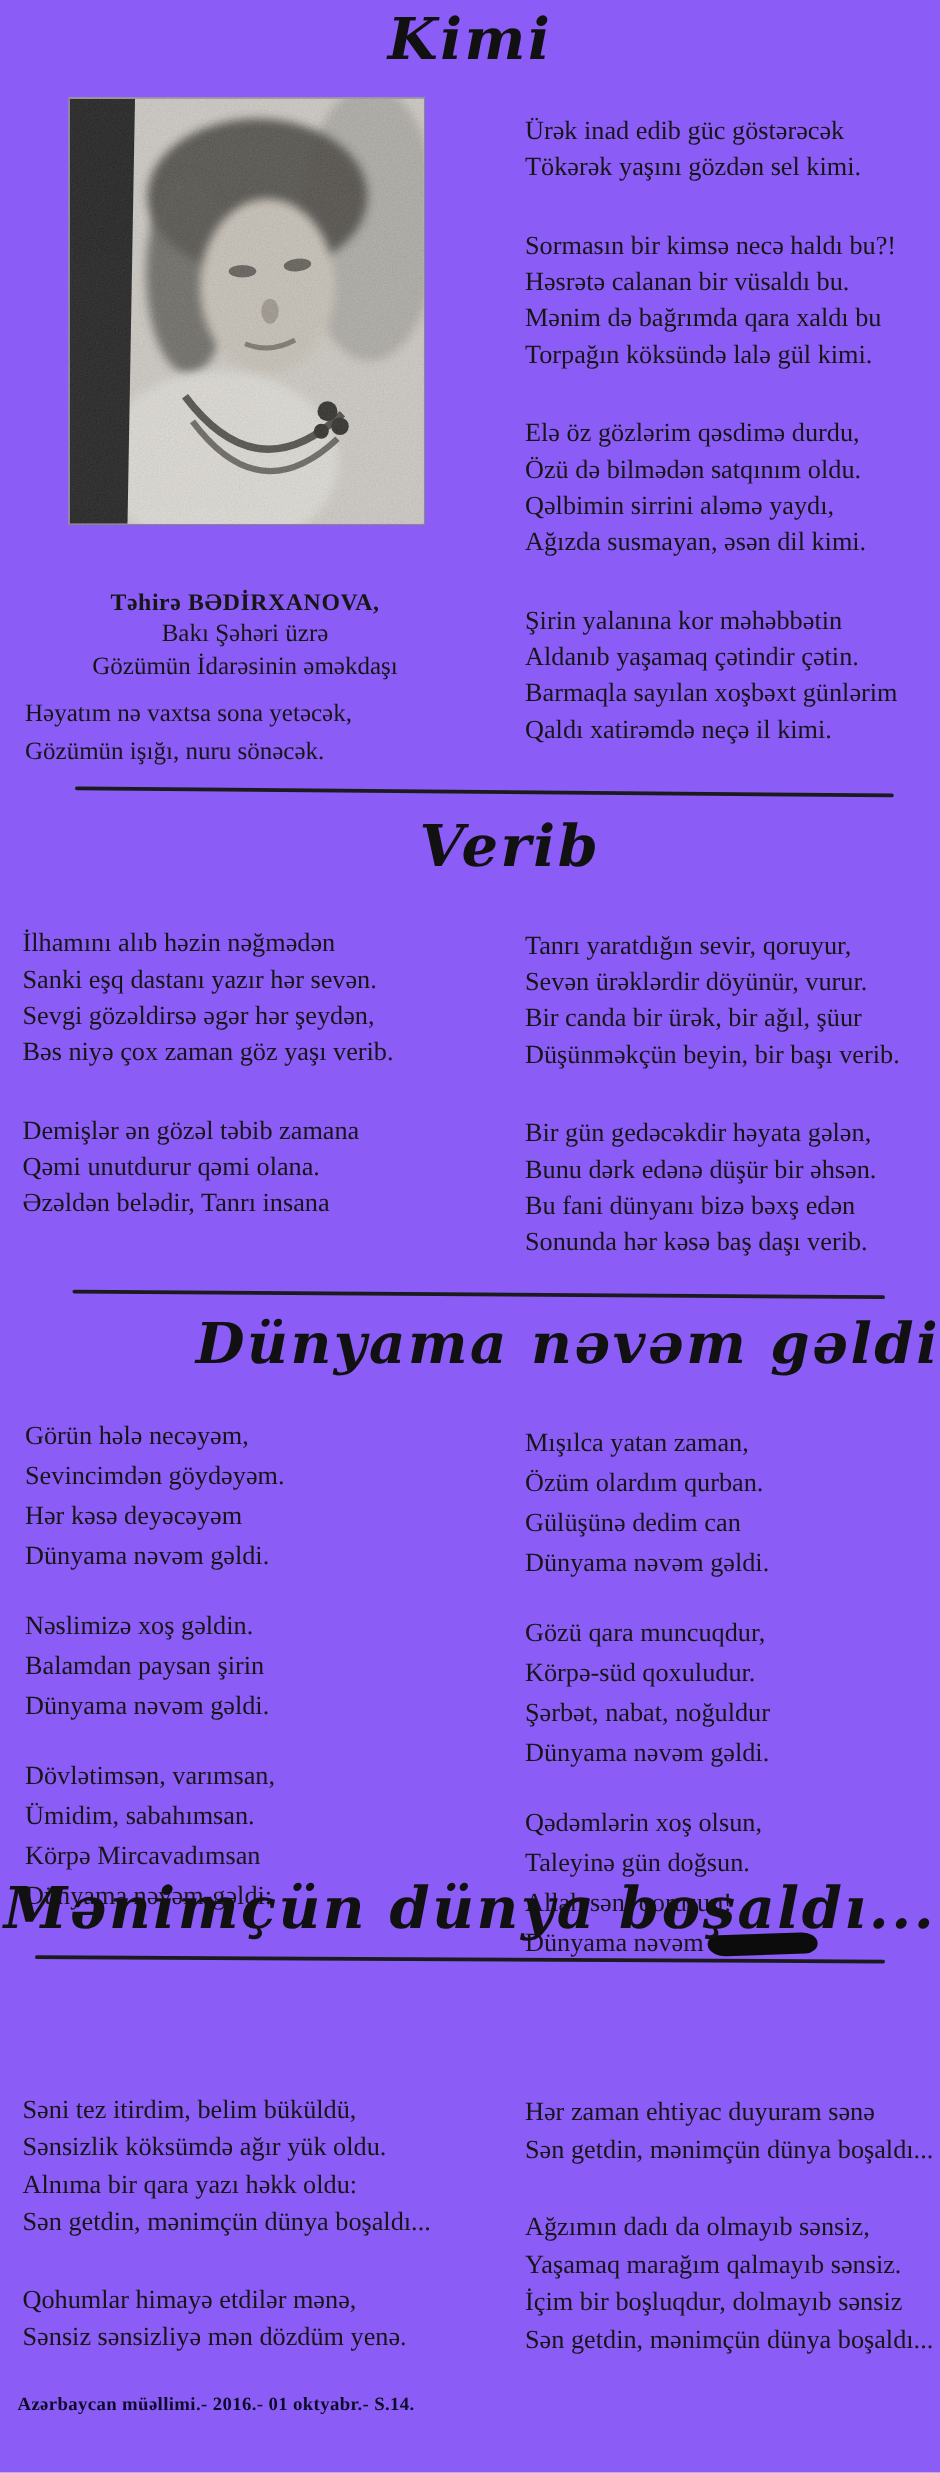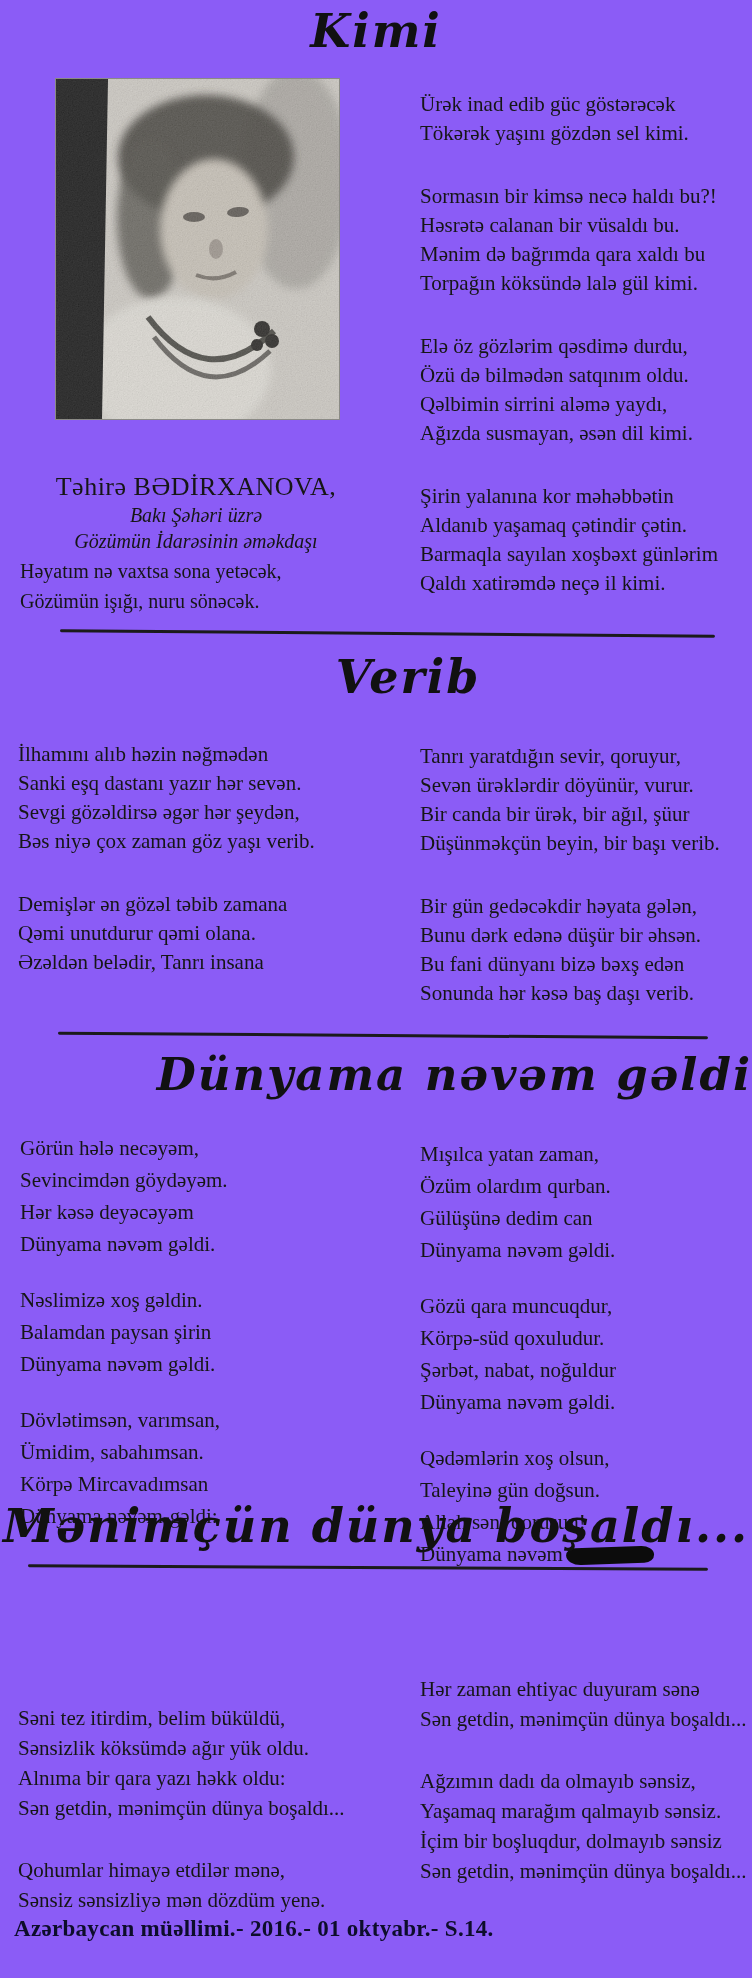--- a/index.html
+++ b/index.html
@@ -25,44 +25,44 @@
   #t-verib{top:652px;padding-left:32px;}
   #t-dunyama{top:1050px;font-size:45px;text-align:right;}
   #t-menimcun{top:1501px;}
   .photo{
     position:absolute;left:55px;top:78px;width:285px;height:342px;
     border:1px solid #8a8a85;box-sizing:border-box;background:#cfccc6;
   }
   .author-block{
     position:absolute;left:40px;top:472px;width:312px;text-align:center;
   }
-  .author-name{font-weight:400;font-size:26px;letter-spacing:.5px;}
-  .author-role{font-style:italic;font-size:20px;line-height:26px;}
+  .author-name{font-weight:700;font-size:19px;letter-spacing:.5px;}
+  .author-role{font-size:20px;line-height:26px;}
   .col{position:absolute;width:335px;}
   .stanza{margin:0 0 34px 0;font-size:21px;line-height:29px;}
   .stanza .line{white-space:nowrap;}
   #kimi-right{left:420px;top:90px;}
   #couplet{position:absolute;left:20px;top:556px;font-size:20px;line-height:30px;}
   #verib-left{left:18px;top:740px;}
   #verib-right{left:420px;top:742px;}
   #dunyama-left{left:20px;top:1132px;}
   #dunyama-right{left:420px;top:1138px;}
   .sec-dunyama .stanza{line-height:32px;margin-bottom:24px;}
-  #menimcun-left{left:18px;top:1672px;margin-top:31px;}
+  #menimcun-left{left:18px;top:1672px;}
   #menimcun-right{left:420px;top:1674px;}
   .sec-menimcun .stanza{line-height:30px;margin-bottom:32px;}
   .rule{
     position:absolute;height:3px;background:#1b1b1b;border-radius:2px;
   }
   #rule1{left:60px;top:632px;width:655px;transform:rotate(0.5deg);}
   #rule2{left:58px;top:1034px;width:650px;transform:rotate(0.4deg);}
   #rule3{left:28px;top:1566px;width:680px;transform:rotate(0.3deg);}
   .footer{
     position:absolute;left:14px;top:1916px;
-    font-weight:700;font-size:23px;letter-spacing:.3px;color:#0d0d2b;
+    font-weight:700;font-size:15px;letter-spacing:.3px;color:#0d0d2b;
   }
   .smudge{
     display:inline-block;width:88px;height:17px;background:#0c0c0c;
     border-radius:9px 13px 10px 15px / 7px 9px 8px 10px;
     transform:rotate(-2deg) translateY(3px);
     margin-left:3px;
   }
 </style>
 </head>
 <body>

